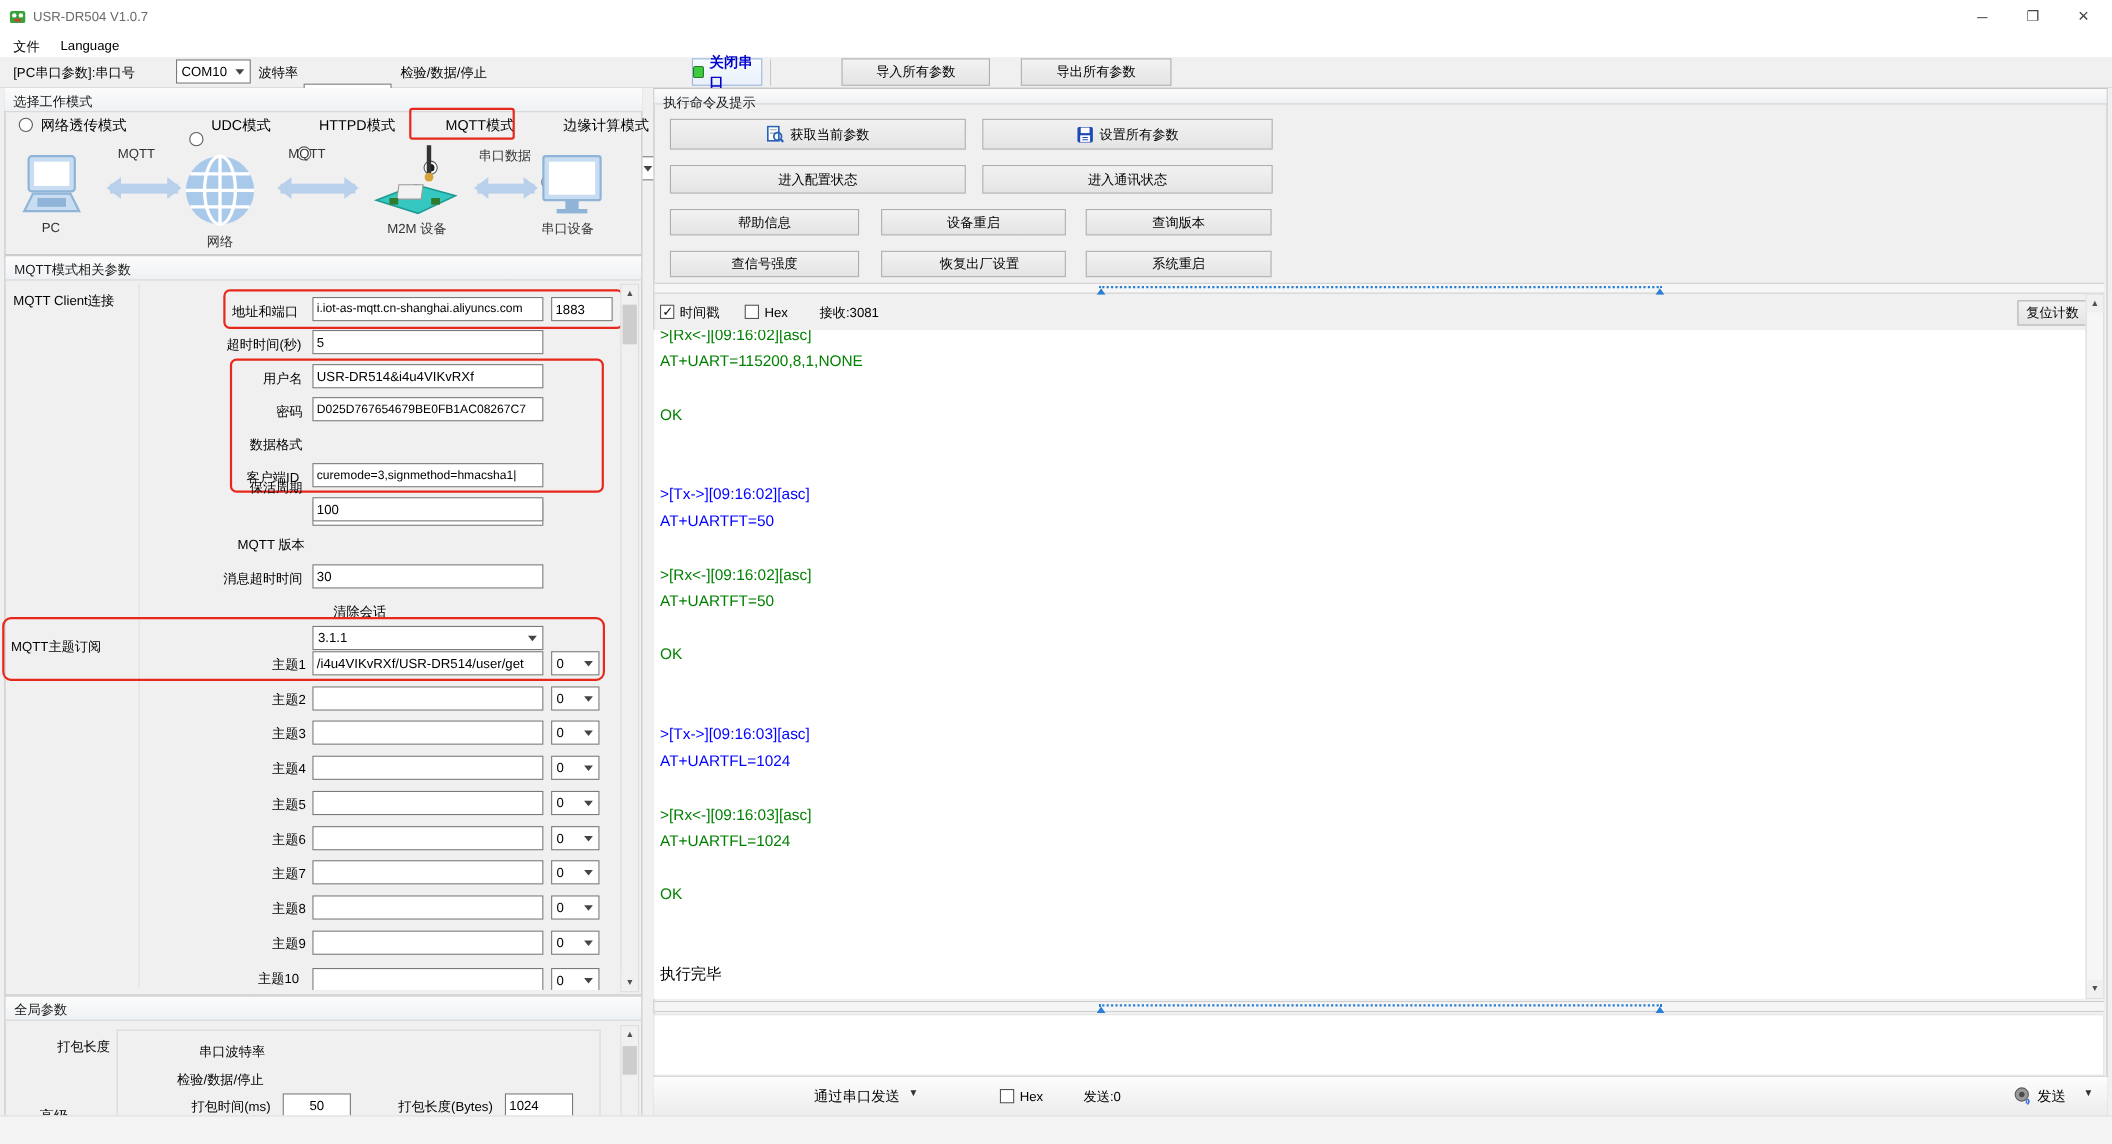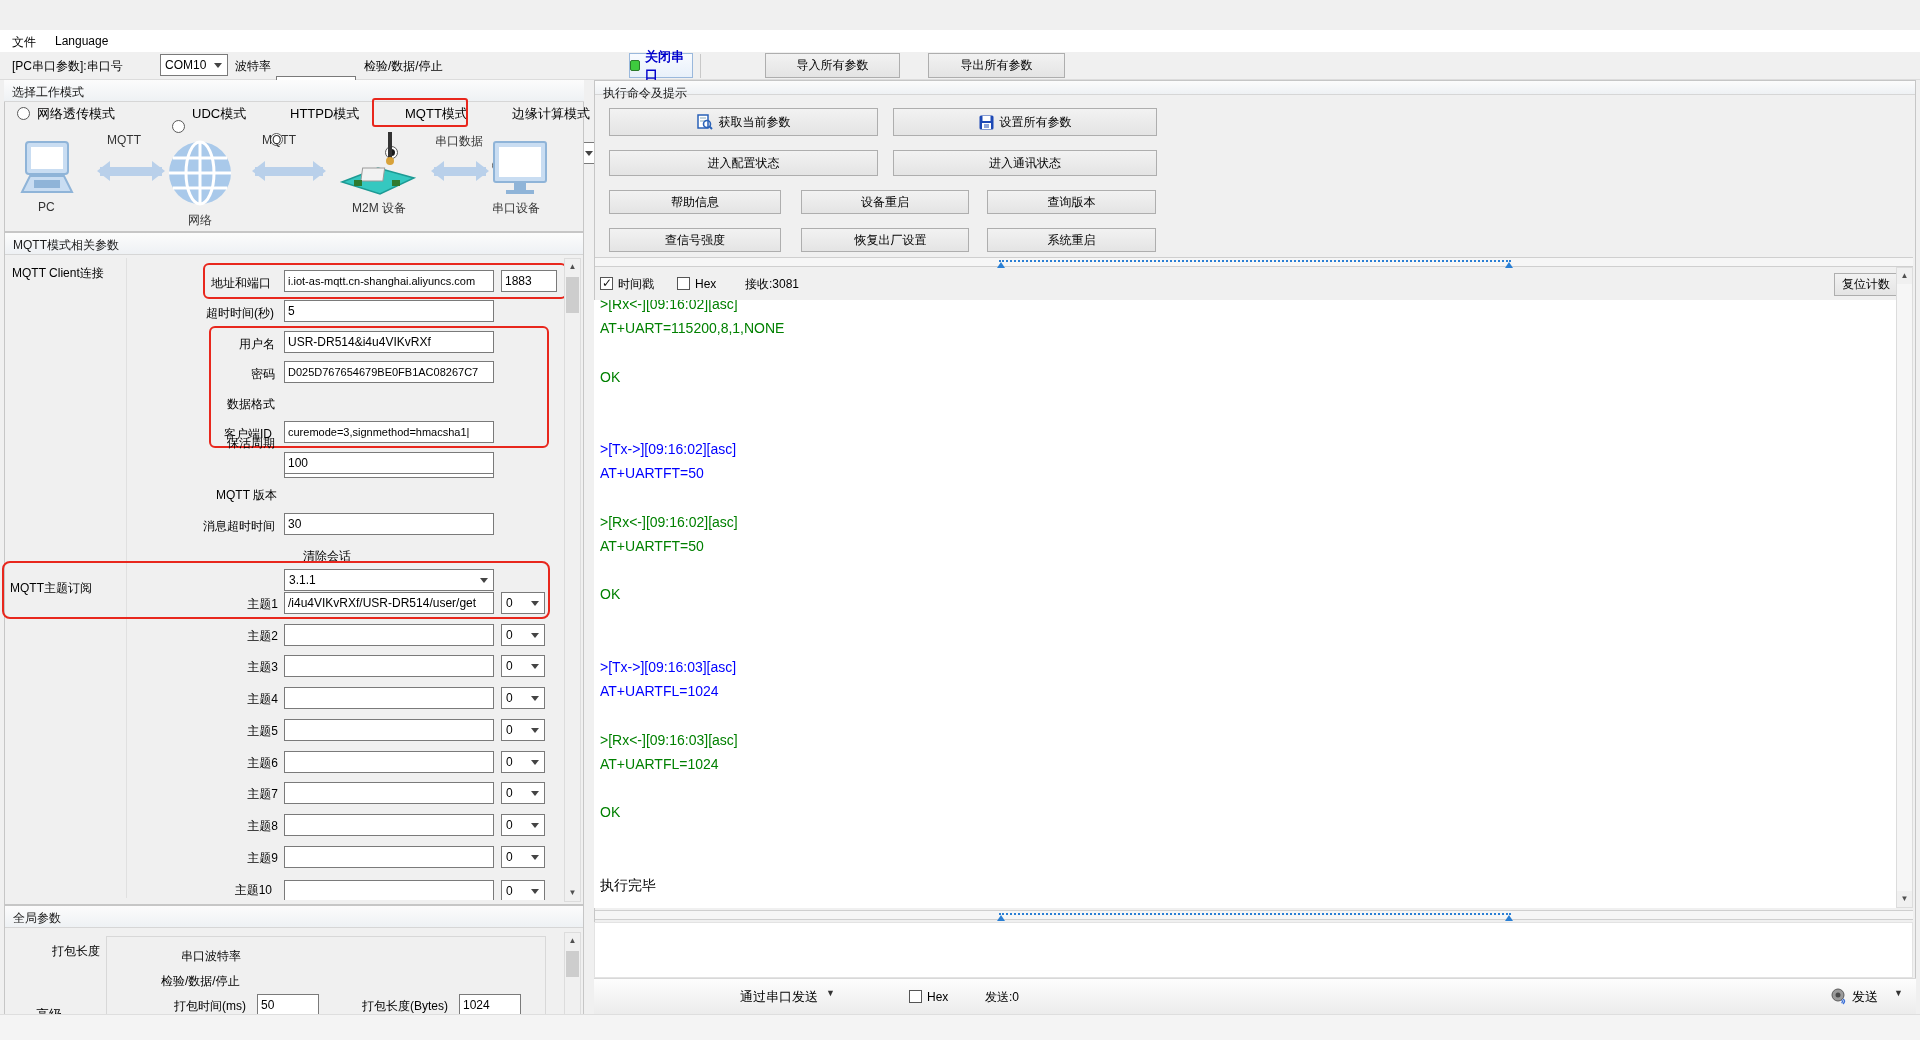--- a/index.html
+++ b/index.html
@@ -35,20 +35,32 @@
   .winbtn { width:40px; height:28px; display:flex; align-items:center; justify-content:center; color:#444; font-size:13px; }
   .menuitem { font-size:12px; color:#000; padding:3px 7px; }
   .topic-lbl { font-size:12px; color:#000; text-align:right; position:absolute; width:40px; }
   .qos { position:absolute; width:44px; height:22px; }
 </style>
 </head>
 <body>
 
 <div class="root">
 
+  <div class="abs" style="left:0;top:0;width:1920px;height:30px;background:#fff;">
+    <svg class="abs" style="left:8px;top:7px;" width="16" height="16" viewBox="0 0 16 16">
+      <rect x="1" y="3" width="14" height="11" rx="2" fill="#3aa23a"></rect>
+      <circle cx="5" cy="7" r="2" fill="#fff"></circle>
+      <circle cx="11" cy="7" r="2" fill="#fff"></circle>
+      <rect x="5" y="10" width="6" height="2.5" rx="1" fill="#d43a2f"></rect>
+    </svg>
+    <span class="abs" style="left:30px;top:8px;font-size:12px;color:#6a6a6a;">USR-DR504 V1.0.7</span>
+    <div class="abs winbtn" style="left:1782px;top:1px;">─</div>
+    <div class="abs winbtn" style="left:1828px;top:1px;">❐</div>
+    <div class="abs winbtn" style="left:1874px;top:1px;">✕</div>
+  </div>
 
   <div class="abs" style="left:0;top:30px;width:1920px;height:22px;background:#fff;">
     <span class="abs menuitem" style="left:5px;top:1px;">文件</span>
     <span class="abs menuitem" style="left:48px;top:1px;">Language</span>
   </div>
 
   <div class="abs" style="left:0;top:52px;width:1920px;height:28px;background:#f0f0f0;border-bottom:1px solid #dcdcdc;">
     <span class="abs lbl" style="left:12px;top:7px;">[PC串口参数]:串口号</span>
     <div class="abs combo" style="left:160px;top:2px;width:68px;height:22px;">COM10</div>
     <span class="abs lbl" style="left:235px;top:7px;">波特率</span>
@@ -206,21 +218,21 @@
   <div class="abs groupbox" style="left:4px;top:905px;width:580px;height:133px;overflow:hidden;">
     <div class="hdrstrip" style="height:22px;border-left:none;border-right:none;border-top:none;">全局参数</div>
   </div>
   <span class="abs lbl" style="left:52px;top:944px;">打包长度</span>
   <div class="abs" style="left:106px;top:936px;width:440px;height:96px;border:1px solid #d8d8d8;background:#f0f0f0;"></div>
   <span class="abs lbl" style="left:181px;top:949px;">串口波特率</span>
 
   <span class="abs lbl" style="left:161px;top:974px;">检验/数据/停止</span>
 
   <span class="abs lbl" style="left:174px;top:999px;">打包时间(ms)</span>
-  <div class="abs field" style="left:257px;top:994px;width:62px;height:22px;">50</div>
+  <div class="abs field" style="left:257px;top:994px;width:62px;height:22px;text-align:center;">50</div>
   <span class="abs lbl" style="left:362px;top:999px;">打包长度(Bytes)</span>
   <div class="abs field" style="left:459px;top:994px;width:62px;height:22px;">1024</div>
 
   <span class="abs lbl" style="left:36px;top:1008px;font-size:13px;">高级</span>
   <div class="abs sb" style="left:564px;top:932px;width:17px;height:102px;">
     <div class="sbarrow" style="height:16px;">▲</div>
     <div class="sbthumb" style="position:absolute;left:1px;top:18px;width:13px;height:26px;"></div>
     <div class="sbarrow" style="position:absolute;bottom:0;width:100%;height:16px;">▼</div>
   </div>
 

